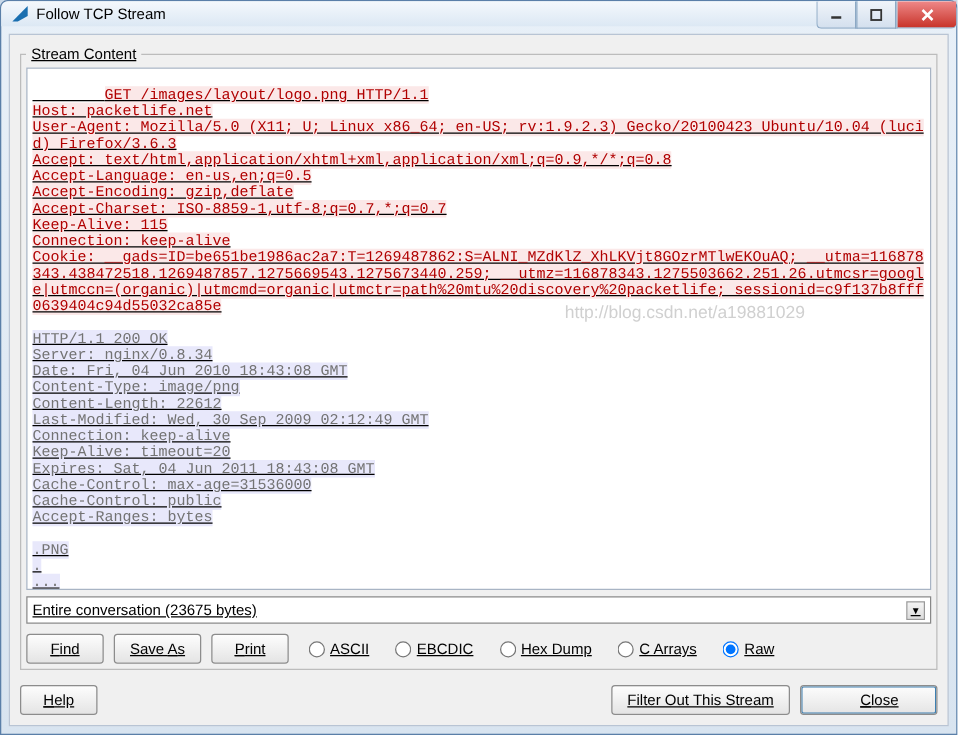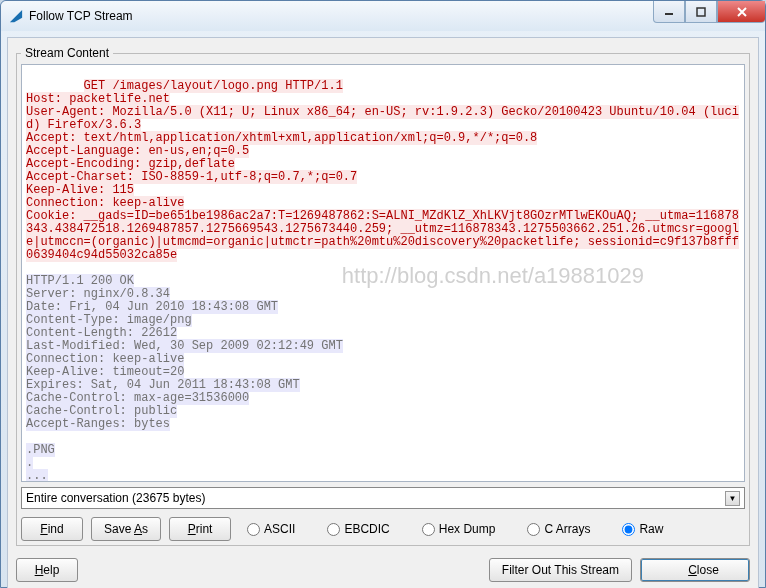--- a/index.html
+++ b/index.html
@@ -18,21 +18,21 @@
     background: linear-gradient(#e8f0f8, #d8e4f0);
     border: 1px solid #5a7fa8;
     border-radius: 6px 6px 0 0;
     display: flex;
     flex-direction: column;
   }
   .titlebar {
     height: 30px;
     display: flex;
     align-items: center;
-    padding: 13px 4px;
+    padding: 3px 4px;
     background: linear-gradient(#f4f8fc, #dce8f4);
     border-radius: 6px 6px 0 0;
     position: relative;
   }
   .title-icon {
     width: 14px;
     height: 14px;
     margin: 0 6px 0 4px;
     display: inline-block;
     color: #1a6fb0;
@@ -66,20 +66,21 @@
   }
   .win-btn.min { border-radius: 0 0 0 4px; }
   .client {
     flex: 1;
     margin: 6px;
     background: #f0f0f0;
     border: 1px solid #b8c4d4;
     padding: 8px;
     display: flex;
     flex-direction: column;
+    text-decoration: underline;
   }
   fieldset.stream {
     border: 1px solid #bcbcbc;
     margin: 0;
     padding: 4px;
     flex: 0 0 auto;
   }
   fieldset.stream legend {
     font-size: 12px;
     padding: 0 4px;
@@ -96,24 +97,24 @@
     white-space: pre-wrap;
     word-break: break-all;
     overflow: hidden;
     position: relative;
   }
   .req { color: #b00000; background: #fbe8e8; display: inline; }
   .resp { color: #737373; background: #e8e8fb; display: inline; }
   .watermark {
     position: absolute;
     right: 100px;
-    top: 204px;
+    top: 188px;
     color: #d0d0d0;
     font-family: Arial;
-    font-size: 22px;
+    font-size: 14px;
     pointer-events: none;
   }
   .dropdown-row { margin-top: 5px; display: flex; }
   .dropdown {
     flex: 1;
     height: 22px;
     border: 1px solid #888;
     background: #fff;
     display: flex;
     align-items: center;
@@ -147,21 +148,21 @@
     font-size: 12px;
     display: flex;
     align-items: center;
     justify-content: center;
     cursor: pointer;
   }
   .btn.wide { min-width: 110px; }
   .btn.primary { box-shadow: 0 0 0 1px #3c7fb1 inset; padding-left: 29px; }
   .radio-group {
     display: flex;
-    gap: 32px;
+    gap: 21px;
     margin-left: 8px;
     align-items: center;
     flex: 1;
   }
   .radio { display: flex; align-items: center; gap: 4px; }
   .radio input { margin: 0; }
   .u { text-decoration: underline; }
   .spacer { flex: 1; }
 </style>
 </head>

